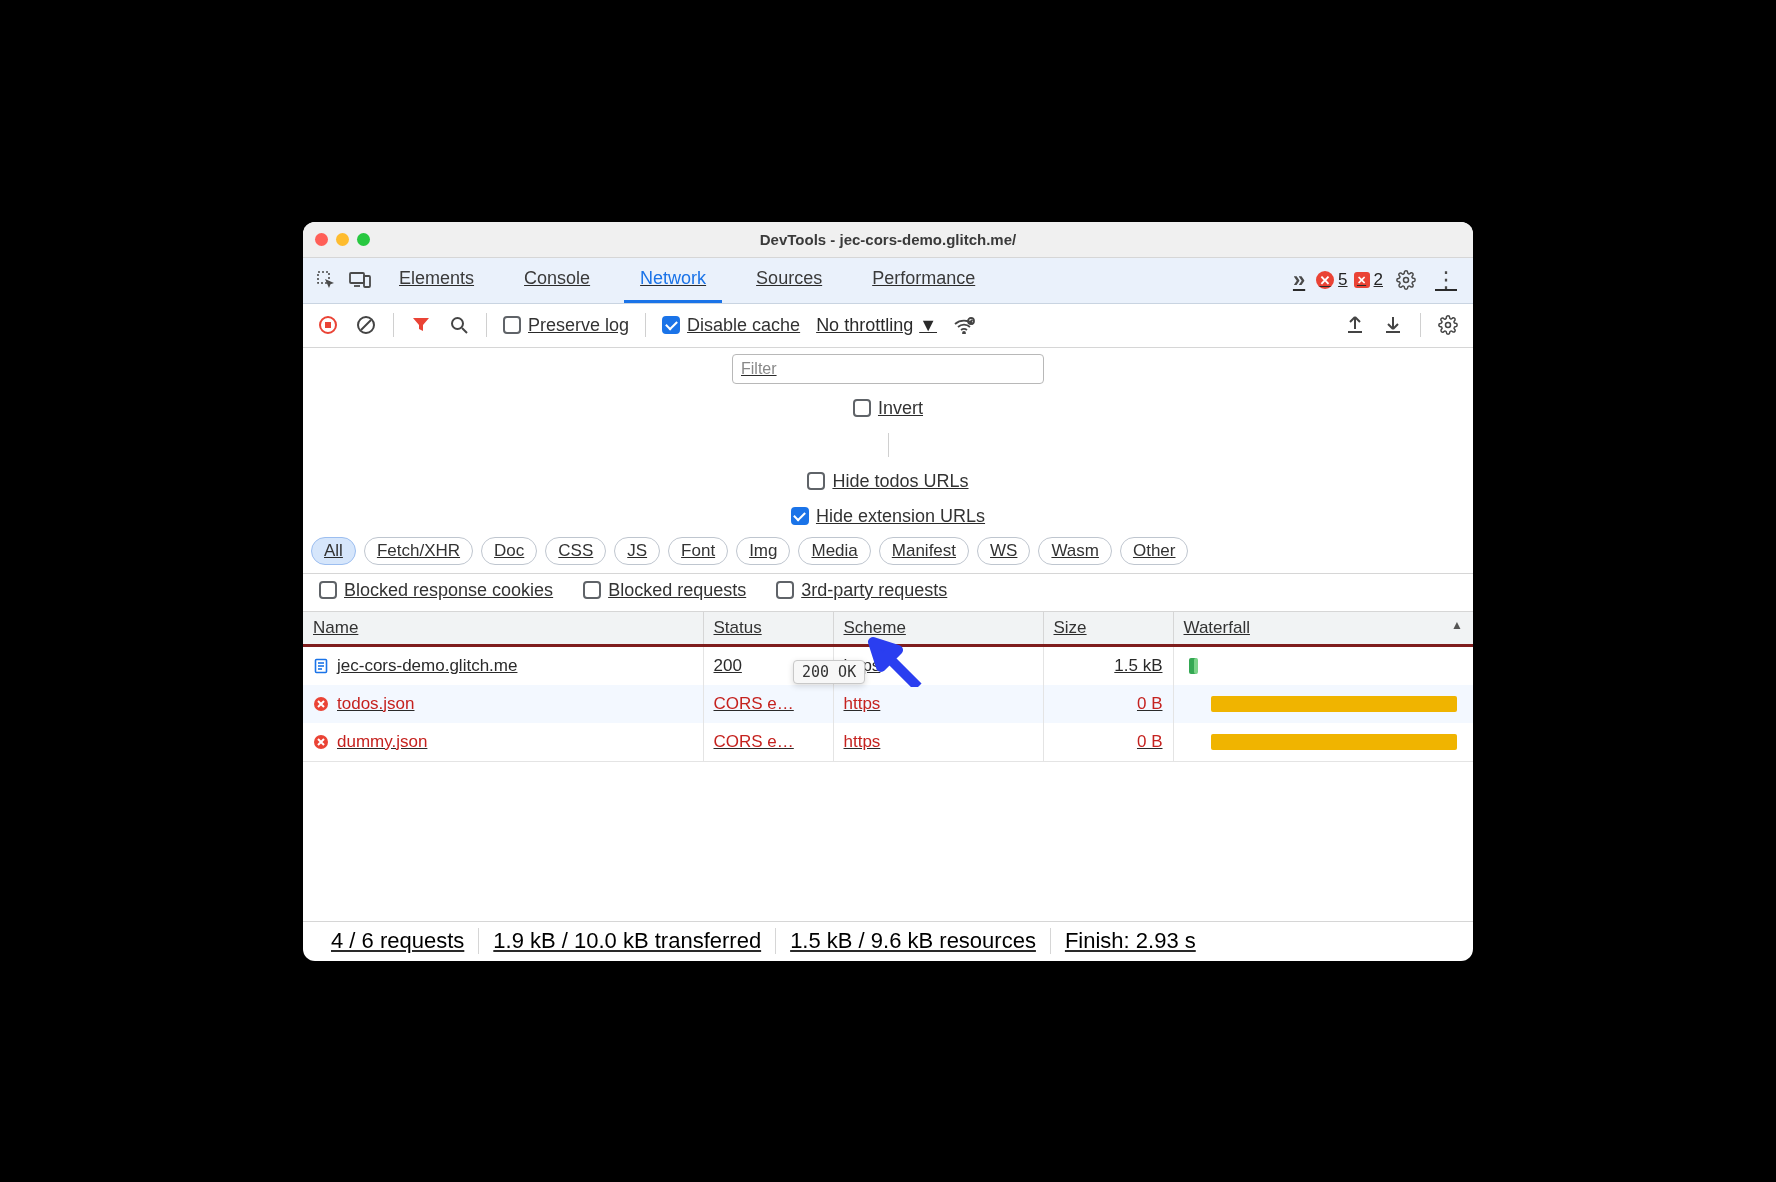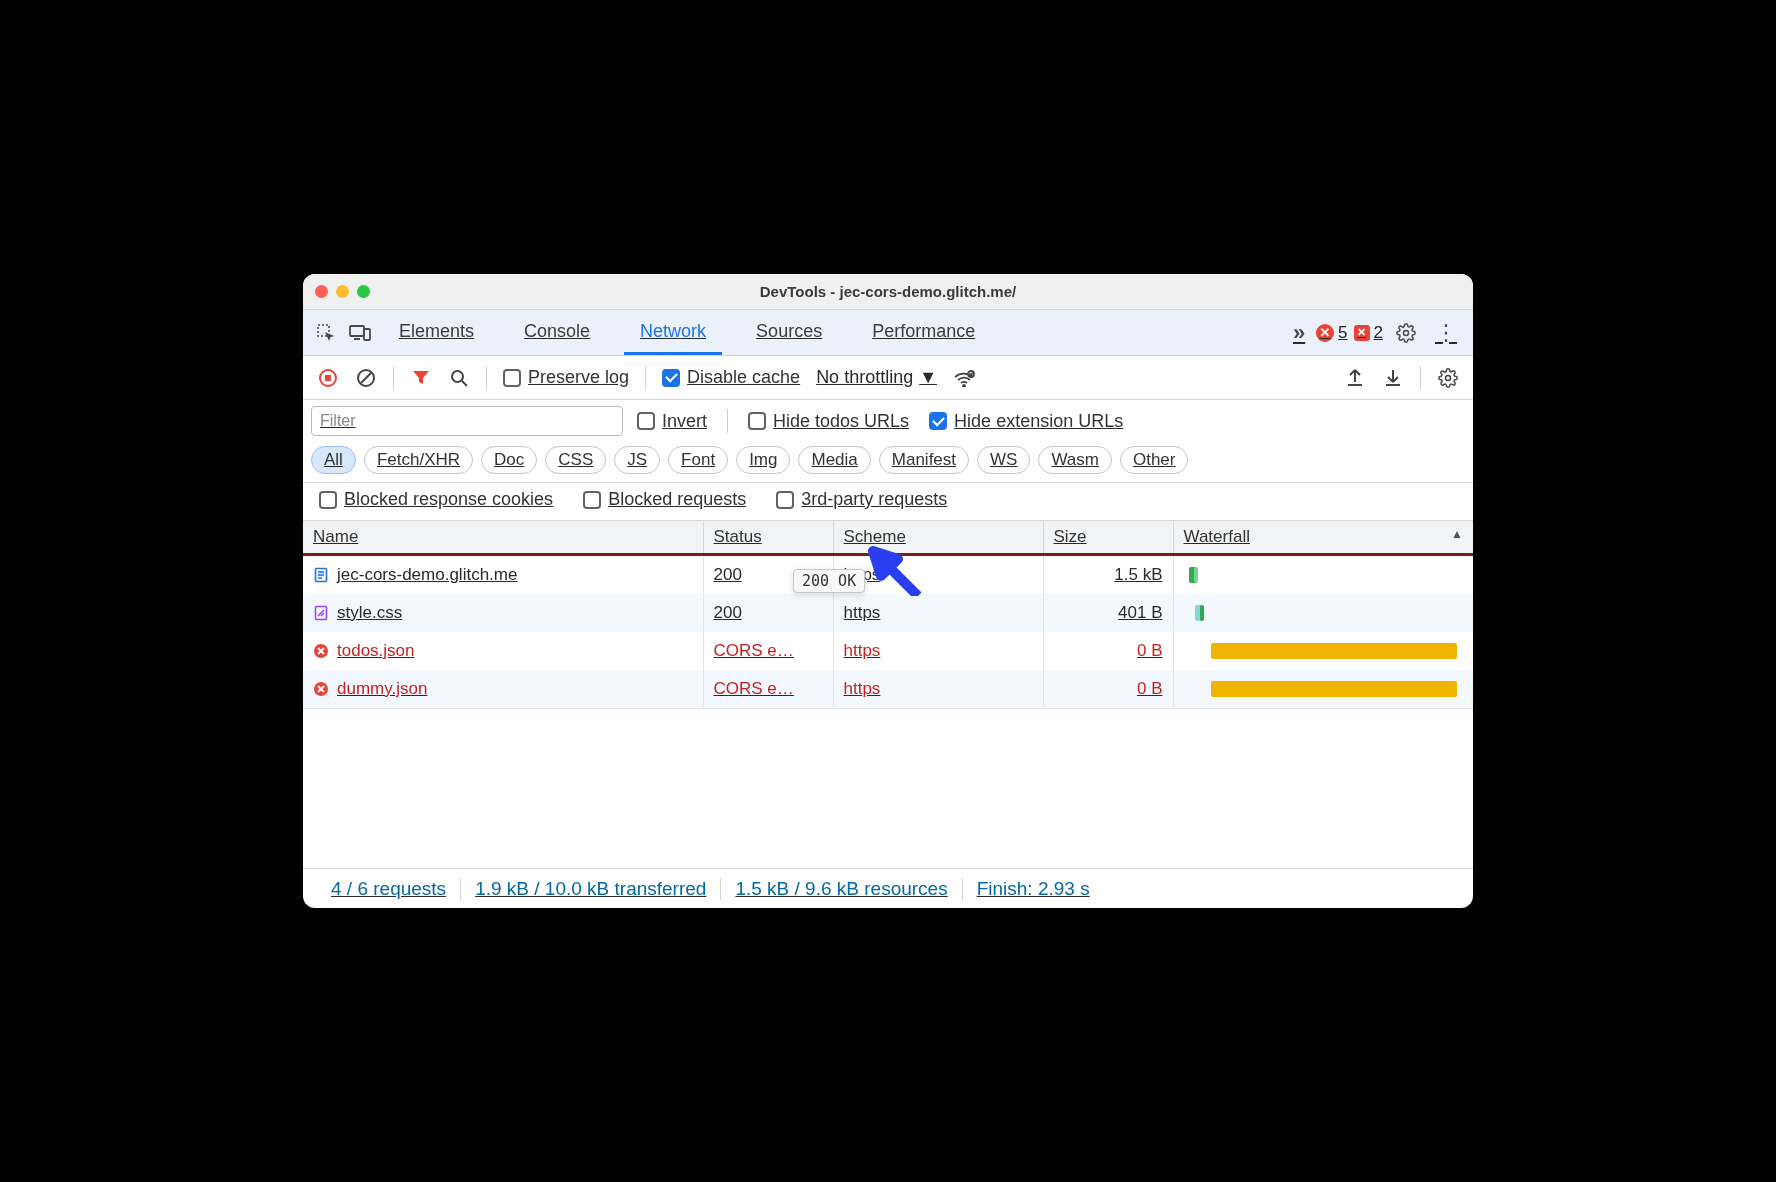--- a/index.html
+++ b/index.html
@@ -62,21 +62,21 @@
     display:flex; align-items:center; height:44px; padding:0 8px; gap:4px;
     border-bottom:1px solid #d6d6d6;
   }
   .tb-sep { width:1px; height:24px; background:#d0d0d0; margin:0 6px;}
   .chk { display:flex; align-items:center; gap:7px; font-size:18px; color:#333; padding:0 6px; cursor:pointer;}
   .chkbox { width:18px; height:18px; border:2px solid #5f6368; border-radius:4px; display:flex; align-items:center; justify-content:center; background:#fff;}
   .chkbox.checked { background:#1a73e8; border-color:#1a73e8; }
   .chkbox.checked::after { content:""; width:5px; height:9px; border:solid #fff; border-width:0 2.5px 2.5px 0; transform: rotate(45deg) translate(-1px,-1px);}
   .select { display:flex; align-items:center; gap:6px; font-size:18px; padding:0 6px; cursor:pointer;}
   
-  .filterrow { display:flex; align-items:center; padding:6px 8px; gap:8px; flex-wrap:wrap;}
+  .filterrow { display:flex; align-items:center; padding:6px 8px; gap:14px; flex-wrap:wrap;flex-direction:column;}
   .filterinput { width: 312px; height:30px; border:1px solid #b8b8b8; border-radius:4px; padding:0 8px; font-size:16px; color:#333; background:#fff;}
   .filterinput::placeholder { color:#888; }
   .pillrow { display:flex; padding:4px 8px 8px; gap:8px; flex-wrap:wrap; border-bottom:1px solid #d6d6d6;}
   .pill { border:1px solid #bfc6cf; border-radius:14px; padding:3px 12px; font-size:17px; cursor:pointer; background:#fff; color:#333;}
   .pill.active { background:#d6e6fb; border-color:#9cbef0; }
   .checkrow2 { display:flex; gap:18px; padding:6px 10px 10px; border-bottom:1px solid #d6d6d6; font-size:18px;}
   
   .tablewrap { position:relative; }
   table { width:100%; border-collapse:collapse; }
   th { text-align:left; background:#f1f3f4; font-weight:400; font-size:17px; color:#333; padding:6px 10px; border-right:1px solid #d6d6d6; border-bottom:3px solid #7f1d1d;}
@@ -86,21 +86,21 @@
   tbody tr:nth-child(even) td { background:#f3f8ff;}
   .namecell { display:flex; align-items:center; gap:8px;}
   .ficon { width:16px; height:16px; flex:none; display:flex; align-items:center; justify-content:center;}
   .err { color:#c5221f; }
   .sizecell { text-align:right; }
   col.c-name{width:400px;} col.c-status{width:130px;} col.c-scheme{width:210px;} col.c-size{width:130px;} col.c-wf{}
   .wfcell { position:relative; height:24px;}
   .wfbar { position:absolute; height:16px; top:4px; border-radius:2px;}
   .emptyrows { height: 160px; border-top:1px solid #e4e4e4;}
   
-  .statusbar { display:flex; align-items:center; height:40px; border-top:1px solid #d6d6d6; font-size:19px; color:#0369a1; padding:0 14px; gap:0;}
+  .statusbar { display:flex; align-items:center; height:40px; border-top:1px solid #d6d6d6; font-size:22px; color:#000000; padding:0 14px; gap:0;}
   .statusbar .seg { padding:0 14px; border-right:1px solid #d6d6d6;}
   .statusbar .seg:last-child { border-right:none;}
   
   .tooltip {
     position:absolute; background:#f7f7f7; border:1px solid #c8c8c8; border-radius:4px;
     font-size:15px; padding:2px 8px; color:#333; box-shadow:0 2px 6px rgba(0,0,0,.15);
     font-family: ui-monospace, Menlo, monospace;
   }
   .arrow { position:absolute; color:#2a3ef0; }
   .sorticon { float:right; font-size:12px; color:#555;}
@@ -313,42 +313,20 @@
             <td class="">https</td>
             <td class=" sizecell">1.5 kB</td>
             <td>
               <div class="wfcell">
                 <div class="wfbar" style="left: 2%; width: 3%; background: rgb(52, 168, 83);"></div>
                 <div class="wfbar" style="left: 3.8%; width: 1.5%; background: rgb(123, 211, 137);"></div>
               </div>
             </td>
           </tr>
           <tr>
-            <td class="">
-              <div class="namecell">
-                <span class="ficon">
-                  <svg width="16" height="16" viewBox="0 0 16 16" fill="none" stroke="#a142f4" stroke-width="1.6">
-                    <rect x="2.5" y="1.5" width="11" height="13" rx="1"></rect>
-                    <path d="M5 11l6-6m0 3l-3 3" stroke="#a142f4"></path>
-                  </svg>
-                </span>
-                <span>style.css</span>
-              </div>
-            </td>
-            <td class="">200</td>
-            <td class="">https</td>
-            <td class=" sizecell">401 B</td>
-            <td>
-              <div class="wfcell">
-                <div class="wfbar" style="left: 4%; width: 3%; background: rgb(137, 211, 224);"></div>
-                <div class="wfbar" style="left: 5.8%; width: 1.5%; background: rgb(52, 168, 83);"></div>
-              </div>
-            </td>
-          </tr>
-          <tr>
             <td class="err">
               <div class="namecell">
                 <span class="ficon">
                   <svg width="16" height="16" viewBox="0 0 16 16">
                     <circle cx="8" cy="8" r="7" fill="#ea4335"></circle>
                     <path d="M5 5l6 6M11 5l-6 6" stroke="#fff" stroke-width="2"></path>
                   </svg>
                 </span>
                 <span>todos.json</span>
               </div>

